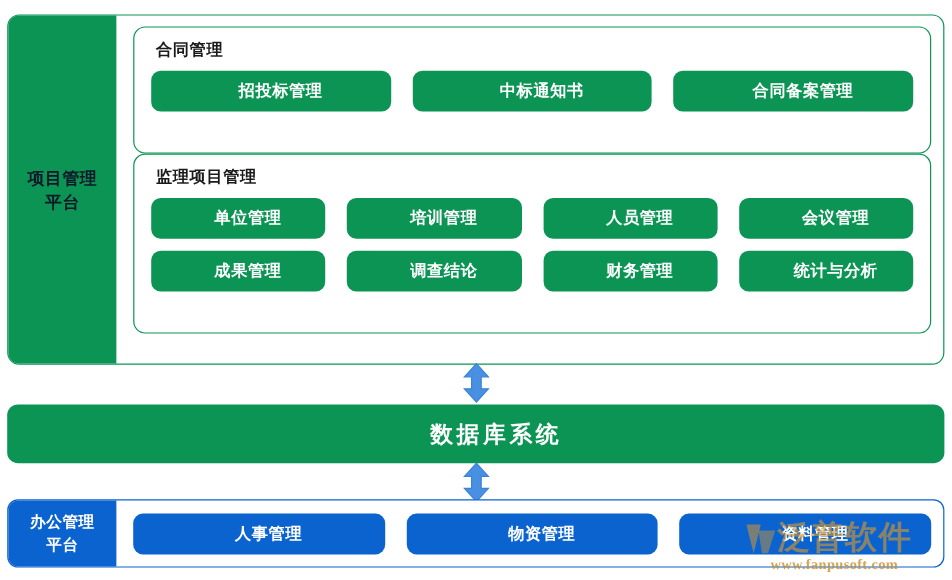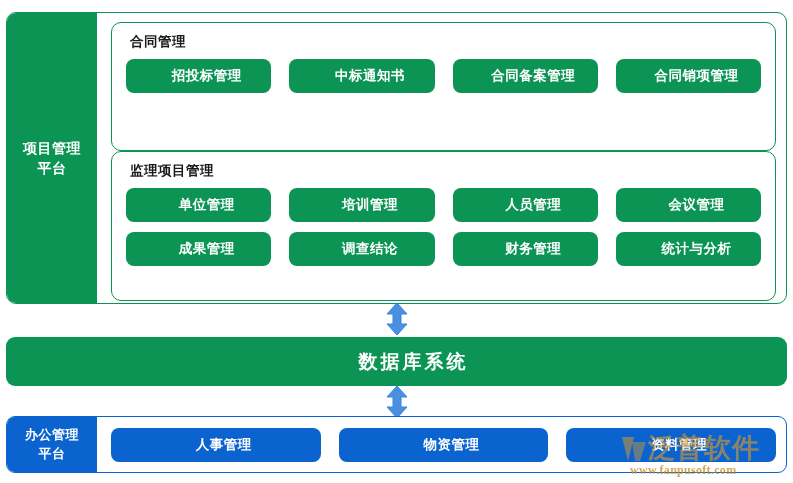--- a/index.html
+++ b/index.html
@@ -32,21 +32,21 @@
     position: absolute;
     left: 0px;
     top: 0px;
     width: 90px;
     height: 100%;
     background: #0b9454;
     border-radius: 9px 0 0 9px;
     display: flex;
     align-items: center;
     justify-content: center;
-    color: #ffffff;
+    color: #0f172a;
     font-size: 14px;
     font-weight: bold;
     line-height: 1.45;
     text-align: center;
     letter-spacing: 0.5px;
     box-sizing: border-box;
   }
 
   .groups-wrap {
     position: absolute;
@@ -56,21 +56,21 @@
     bottom: 9px;
   }
 
   .group-card {
     border: 1.5px solid #0b9454;
     border-radius: 10px;
     box-sizing: border-box;
     background: #ffffff;
     padding: 8px 14px 12px 14px;
   }
-  .group-card.contract { height: 129px; }
+  .group-card.contract { height: 106px; }
   .group-card.supervision { height: 150px; }
 
   .group-title {
     font-size: 13.5px;
     font-weight: bold;
     color: #1a1a1a;
     margin: 2px 0 8px 4px;
     letter-spacing: 0.5px;
   }
 
@@ -188,21 +188,21 @@
     top: 0px;
     font-size: 27px;
     font-weight: bold;
     color: rgba(214, 152, 45, 0.62);
     letter-spacing: 1px;
     white-space: nowrap;
     font-family: "DejaVu Sans", sans-serif;
   }
   .wm-url {
     position: absolute;
-    left: 10px;
+    left: 22px;
     top: 33px;
     font-size: 12px;
     font-weight: bold;
     color: rgba(198, 140, 40, 0.78);
     letter-spacing: 0.3px;
     white-space: nowrap;
     font-family: "Liberation Serif", serif;
   }
   .wm-mark {
     position: absolute;
@@ -225,21 +225,20 @@
   </div>
 
   <div class="groups-wrap">
 
     <div class="group-card contract">
       <div class="group-title">合同管理</div>
       <div class="btn-row">
         <div class="pill green">招投标管理</div>
         <div class="pill green">中标通知书</div>
         <div class="pill green">合同备案管理</div>
-        <div class="pill green">合同销项管理</div>
       </div>
     </div>
 
     <div class="group-card supervision">
       <div class="group-title">监理项目管理</div>
       <div class="btn-row">
         <div class="pill green">单位管理</div>
         <div class="pill green">培训管理</div>
         <div class="pill green">人员管理</div>
         <div class="pill green">会议管理</div>

